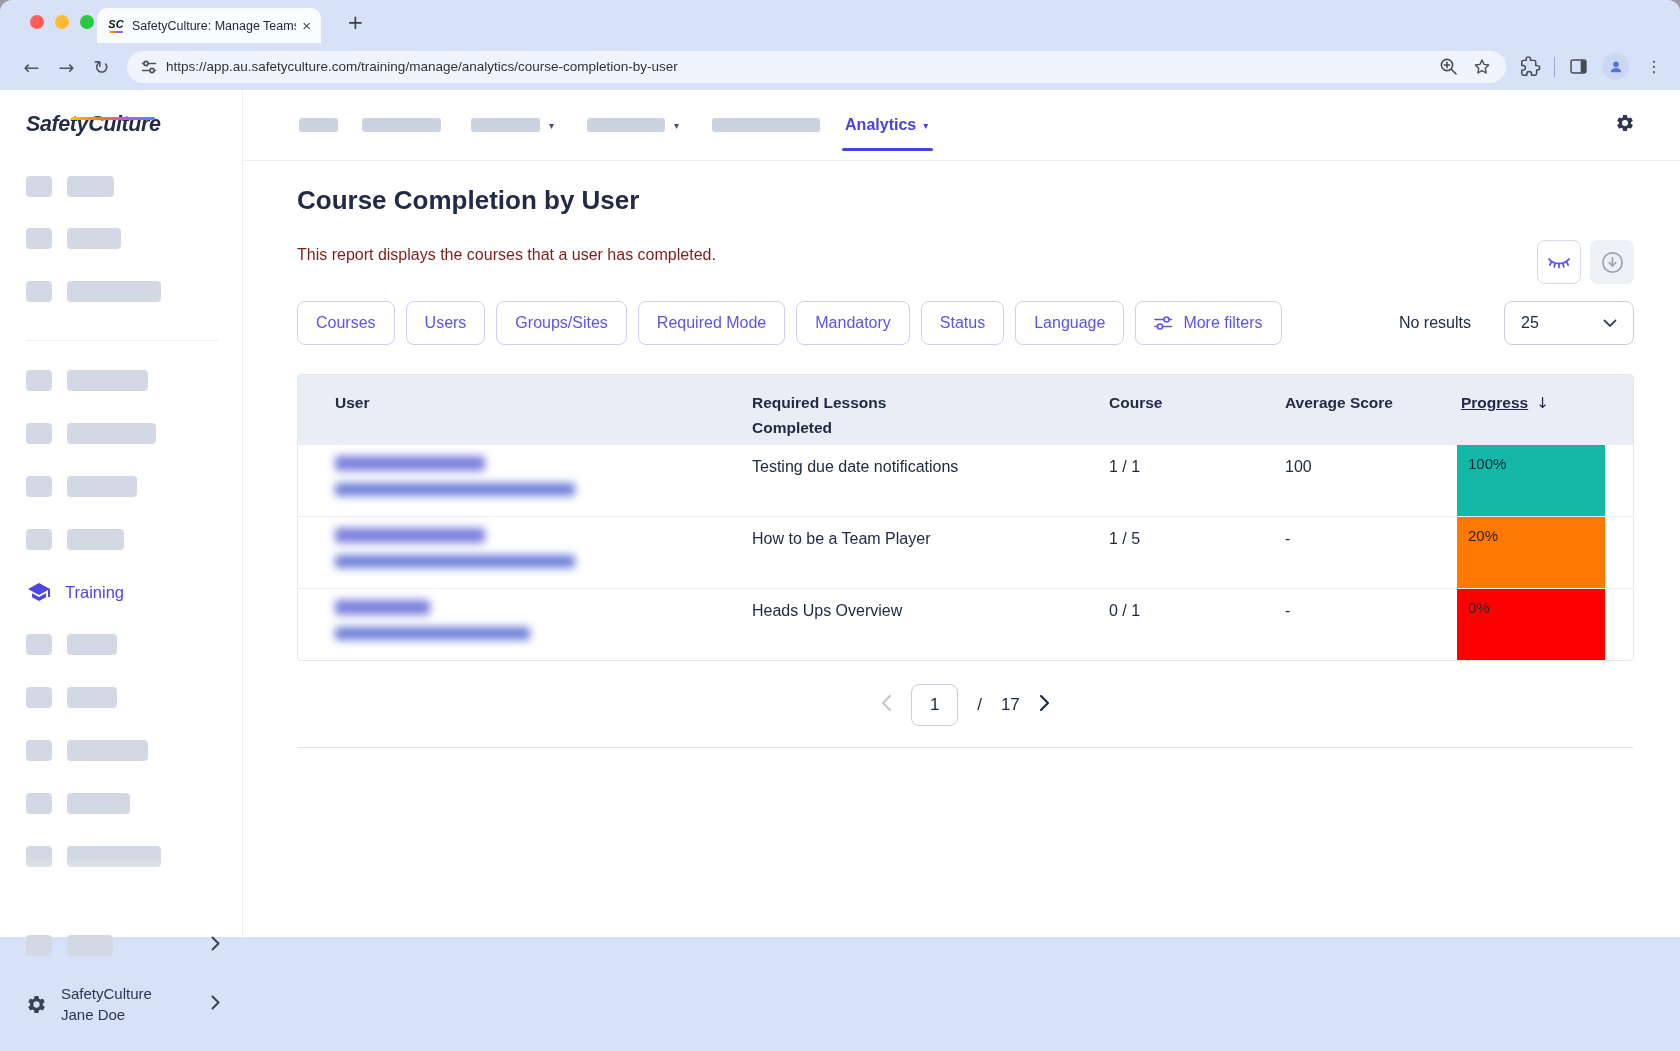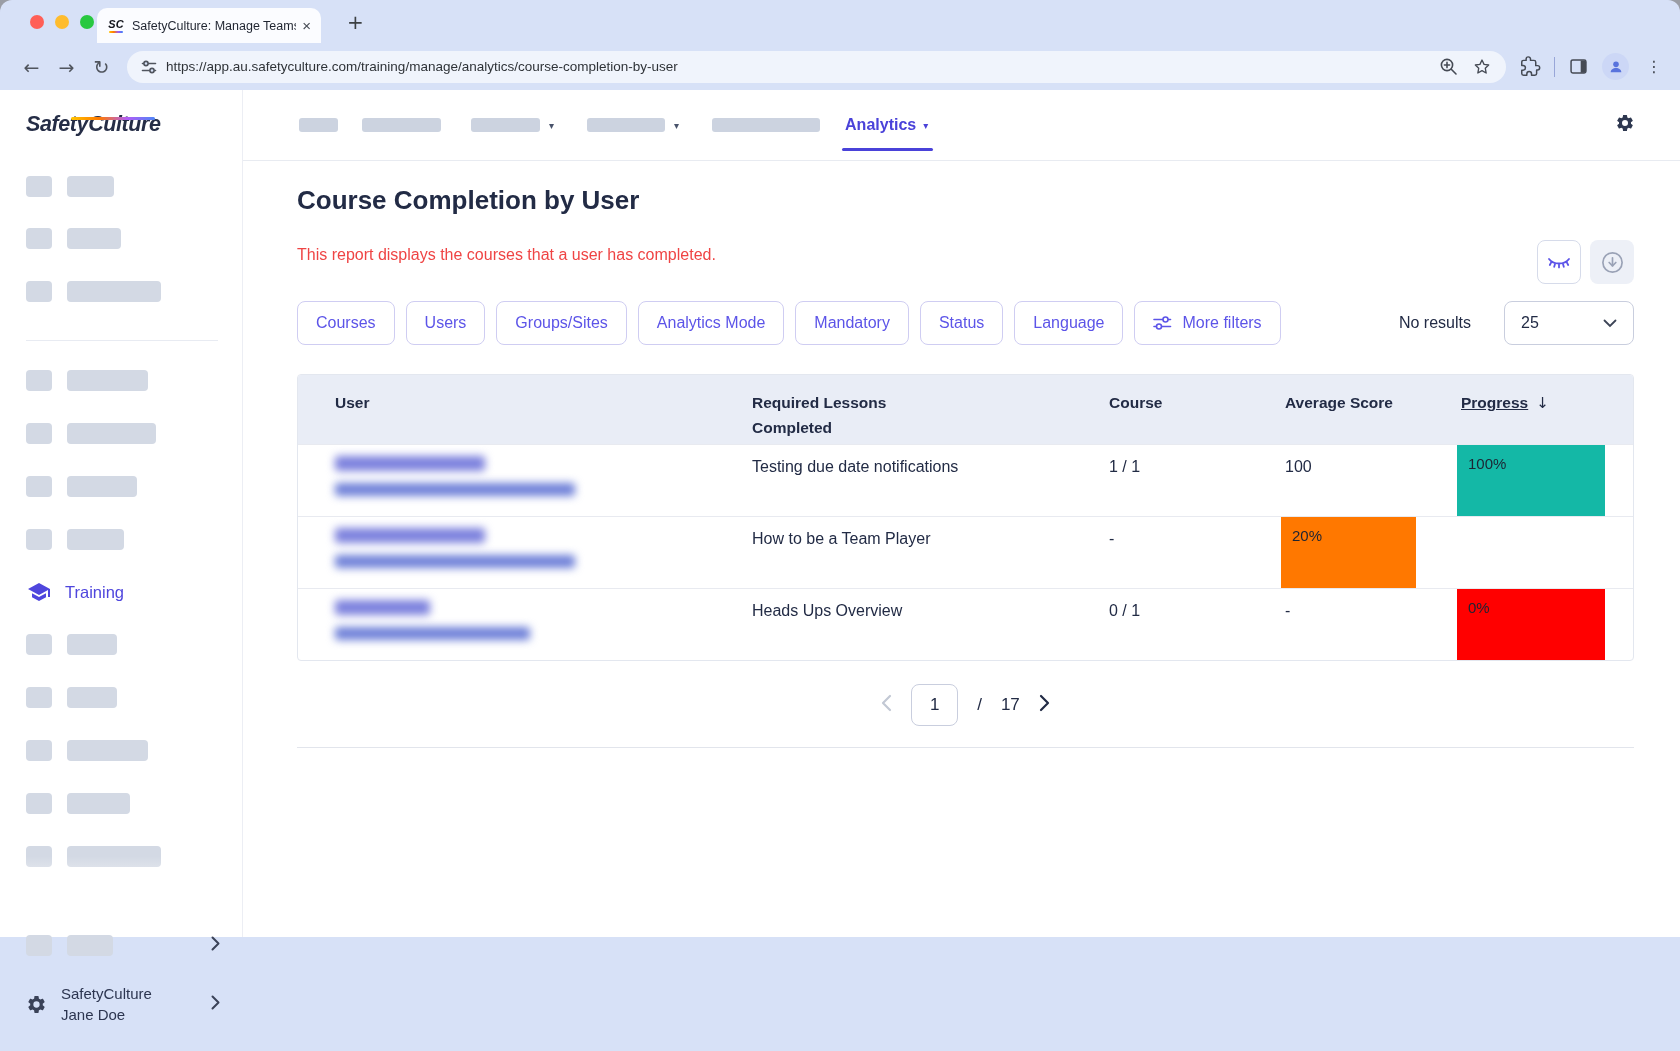--- a/index.html
+++ b/index.html
@@ -63,21 +63,21 @@
   .analytics { margin-left:25px; height:100%; display:flex; align-items:center; gap:7px;
                color:#4a42d9; font-size:16px; font-weight:bold; position:relative; cursor:pointer; }
   .analytics .caret { color:#4a42d9; margin-left:0; }
   .analytics::after { content:''; position:absolute; left:-3px; right:-5px; bottom:9px; height:3px;
                       background:#4a42d9; border-radius:2px; }
   .nav-gear { margin-left:auto; margin-right:45px; color:#2e3850; }
 
   .content { padding:0 46px 0 54px; }
   .page-title { margin-top:22px; font-size:26px; font-weight:bold; color:#222b45; line-height:34px; }
   .desc-row { margin-top:16px; display:flex; align-items:center; height:44px; }
-  .desc { font-size:16px; color:#ef4444; }
+  .desc { font-size:16px; color:#7f1d1d; }
   .actions { margin-left:auto; display:flex; gap:9px; margin-top:14px; }
   .act-btn { width:44px; height:44px; border-radius:8px; display:flex; align-items:center;
              justify-content:center; cursor:pointer; }
   .btn-eye { border:1px solid #d6dbea; background:#fff; color:#5c54e8; }
   .btn-dl  { border:none; background:#edf0f7; color:#9aa2b6; }
 
   .filters { margin-top:24px; display:flex; align-items:center; gap:11px; }
   .fbtn { height:44px; padding:0 18px; border:1px solid #cfcdf2; border-radius:8px; background:#fff;
           color:#5c54e8; font-size:16px; display:flex; align-items:center; gap:10px; cursor:pointer;
           font-family:"Liberation Sans",sans-serif; }
@@ -316,21 +316,21 @@
                   <path d="M7.8 11 L11 14.3 L14.2 11"></path>
               </svg>
             </div>
           </div>
         </div>
 
         <div class="filters">
           <button class="fbtn">Courses</button>
           <button class="fbtn">Users</button>
           <button class="fbtn">Groups/Sites</button>
-          <button class="fbtn">Analytics Mode</button>
+          <button class="fbtn">Required Mode</button>
           <button class="fbtn">Mandatory</button>
           <button class="fbtn">Status</button>
           <button class="fbtn">Language</button>
           <button class="fbtn">
             <svg width="19" height="14" viewBox="0 0 19 14" fill="none" stroke="currentColor" stroke-width="1.6" stroke-linecap="round">
               <path d="M1 3.5 H17.5"></path>
                 <path d="M1 10.5 H17.5"></path>
               <circle cx="12.5" cy="3.5" r="2.5" fill="#fff"></circle>
                 <circle cx="6" cy="10.5" r="2.5" fill="#fff"></circle>
             </svg>
@@ -371,20 +371,21 @@
               <div class="pfill" style="background: #14b8a6;">100%</div>
             </div>
           </div>
 
           <div class="trow">
             <div class="td first">
               <div class="blur-name" style="width:150px"></div>
               <div class="blur-email" style="width:240px"></div>
             </div>
             <div class="td">How to be a Team Player</div>
+            <div class="td">1 / 5</div>
             <div class="td">-</div>
             <div class="td td-progress">
               <div class="pfill" style="background: rgb(255, 120, 0);">20%</div>
             </div>
           </div>
 
           <div class="trow">
             <div class="td first">
               <div class="blur-name" style="width:95px"></div>
               <div class="blur-email" style="width:195px"></div>

